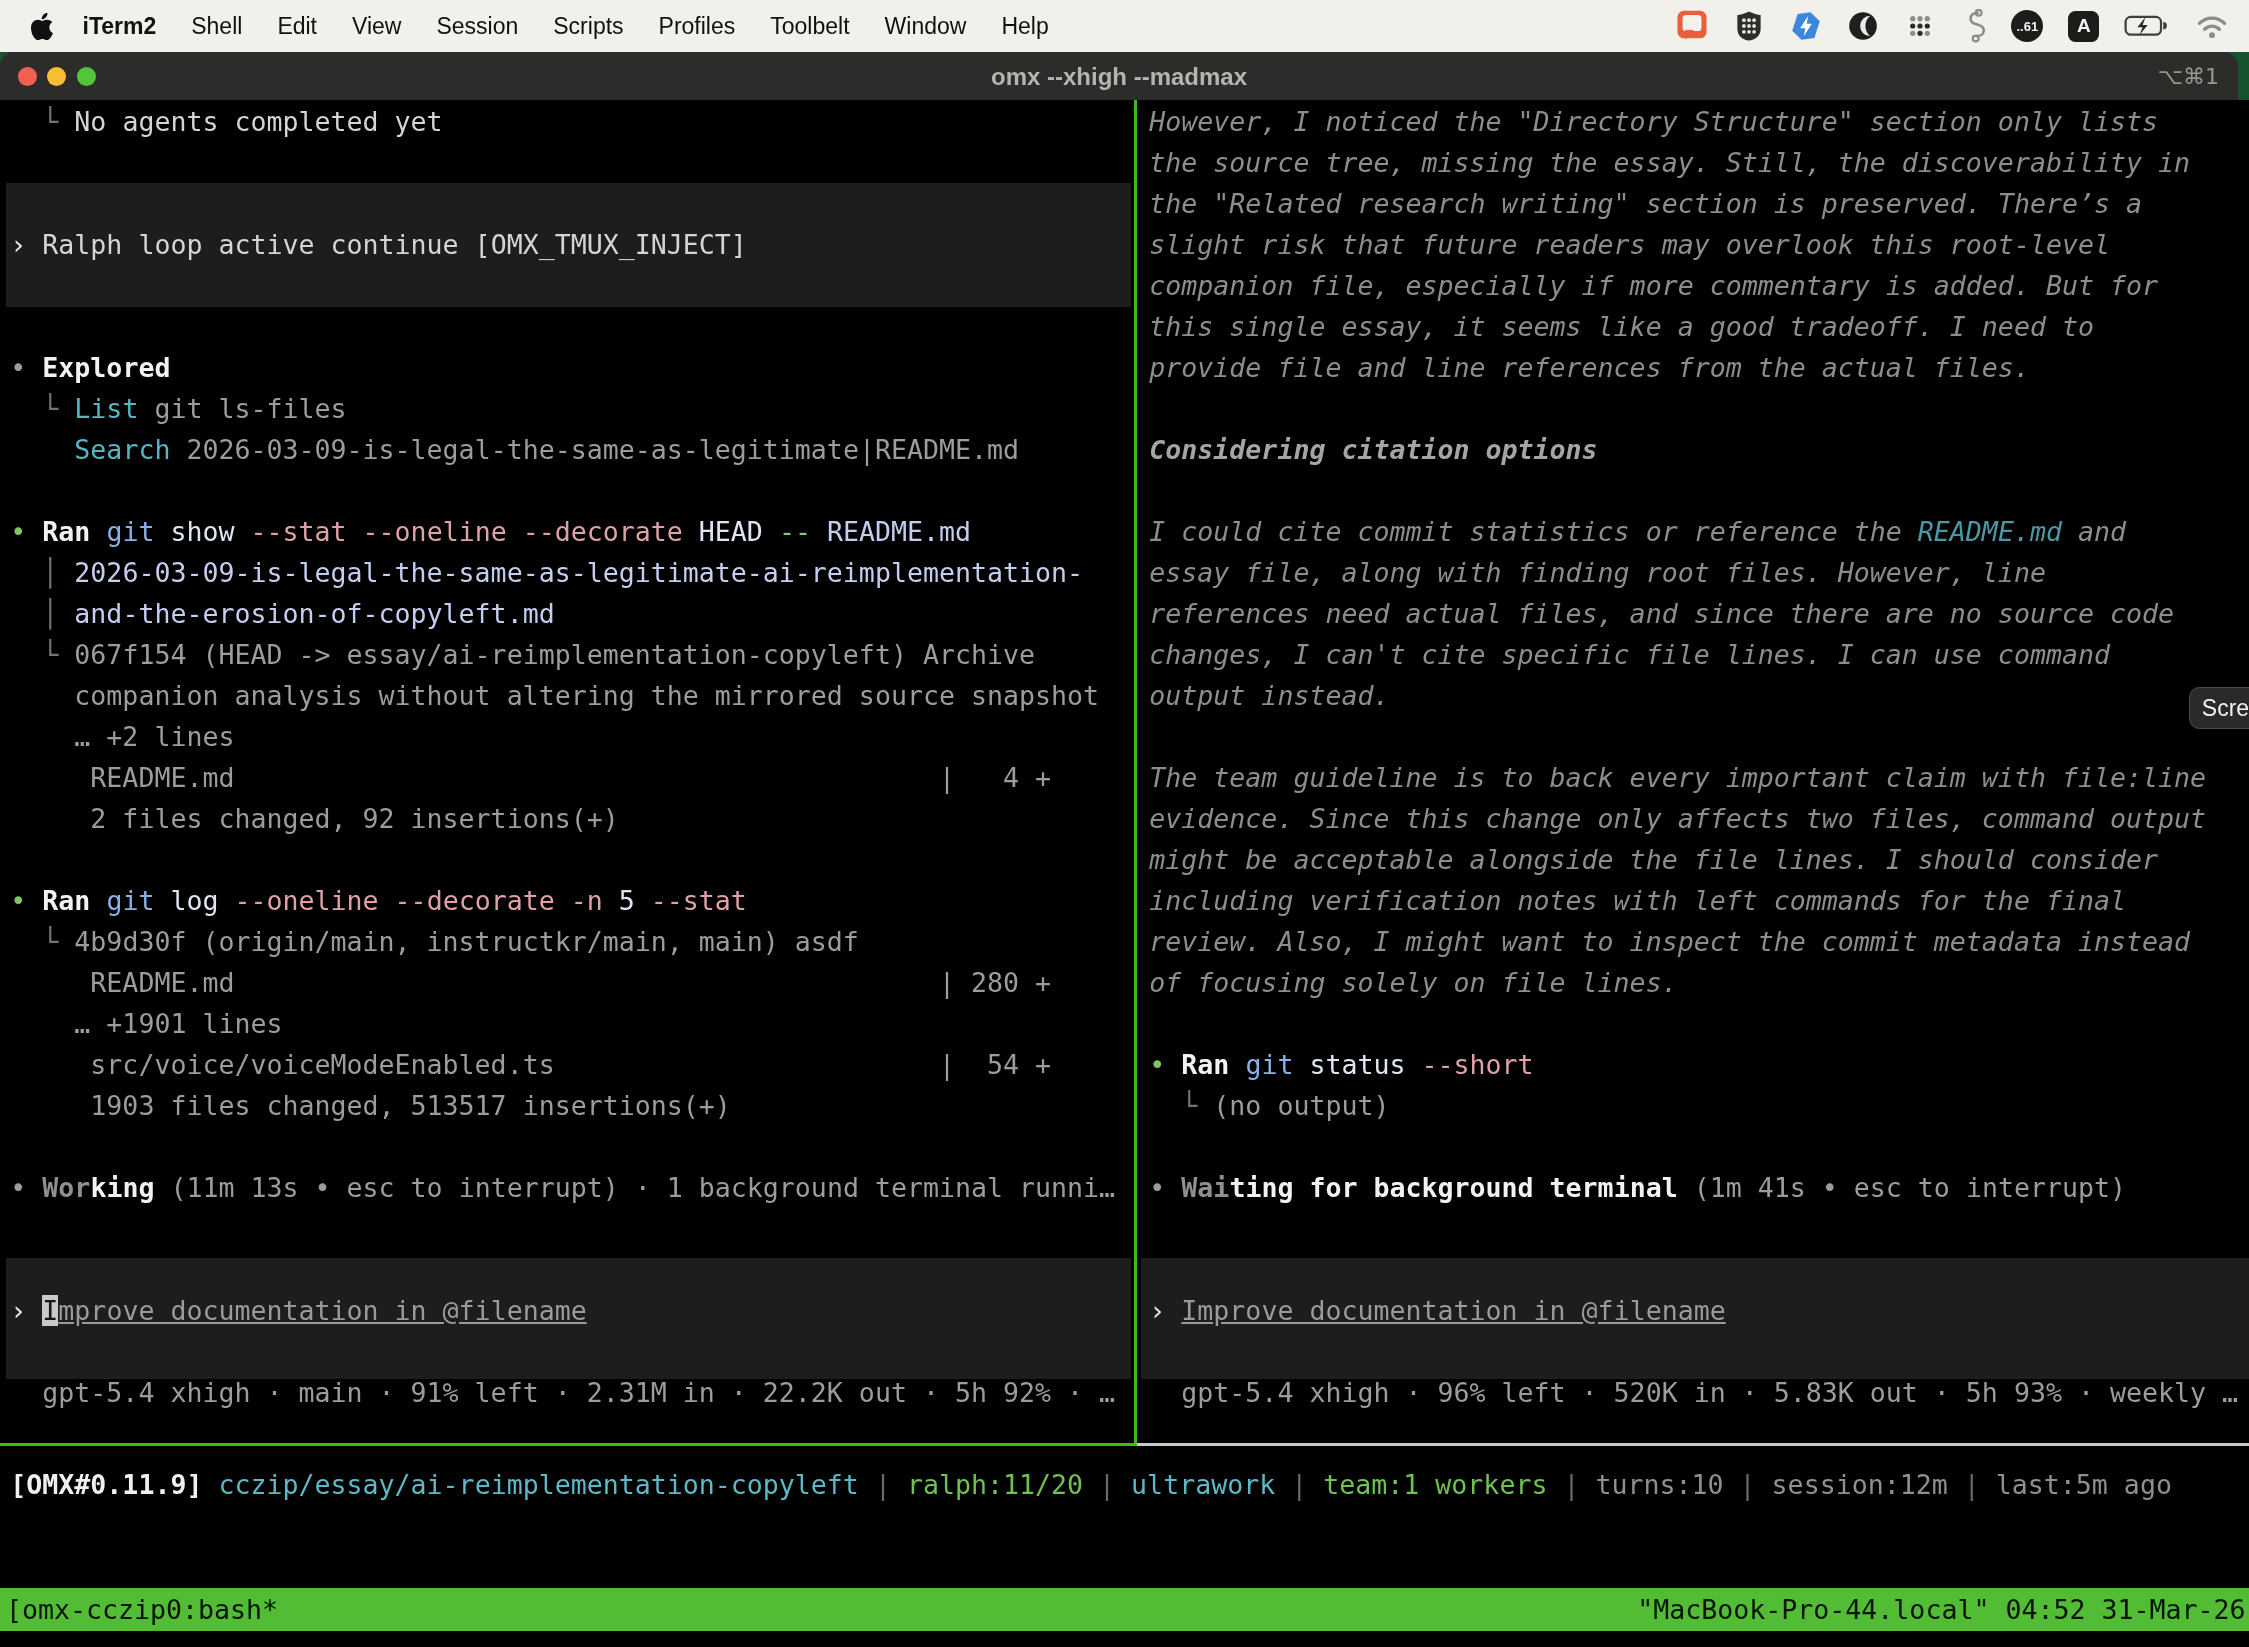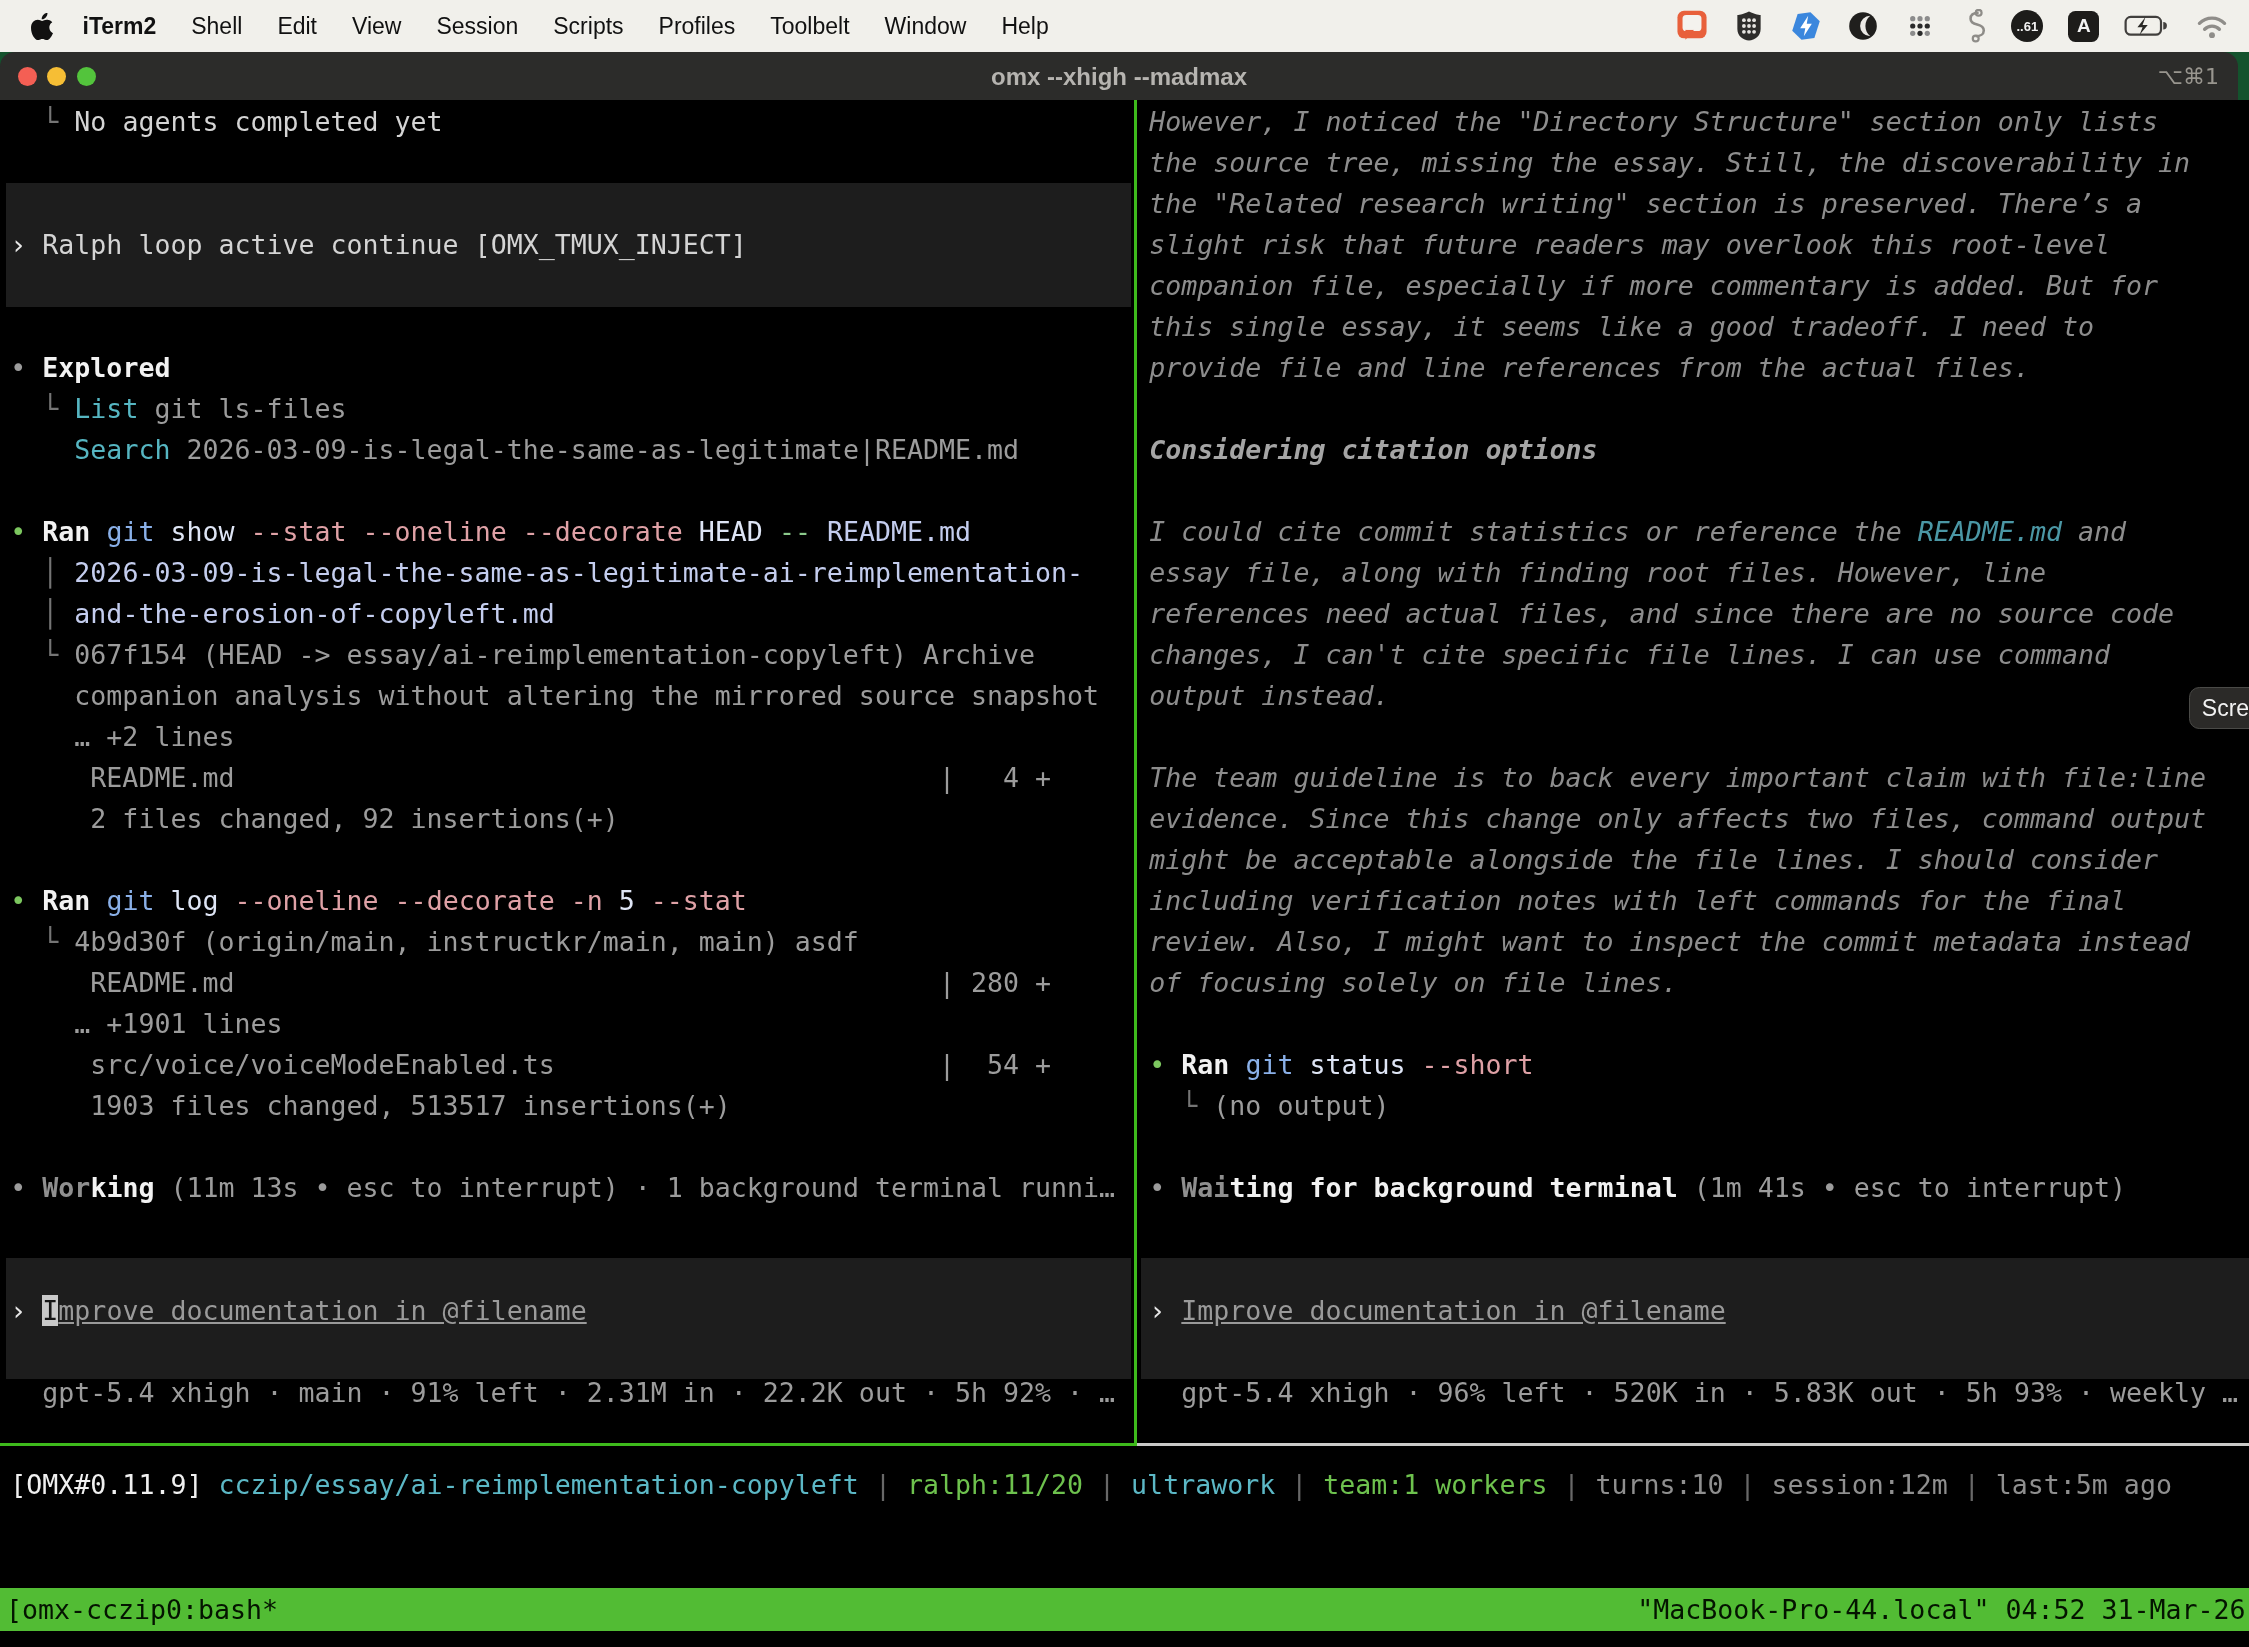--- a/index.html
+++ b/index.html
@@ -65,21 +65,21 @@
   .sg-bg{color:#7cc75f;}
   .sg-fn{color:#c4cdee;}
   .sg-cy{color:#56b6c2;}
   .sg-it{color:#8d8d8d;font-style:italic;}
   .sg-itb{color:#a5a5a5;font-style:italic;font-weight:bold;}
   .sg-itcy{color:#4b97a5;font-style:italic;}
   .sg-shim{color:#8f8f8f;font-weight:bold;}
   .sg-cur{background:#c9c9c9;color:#161616;}
   .sg-pr{color:#9a9a9a;text-decoration:underline;}
   .sg-ar{color:#e8e8e8;}
-  .sg-omxb{color:#f0f0f0;font-weight:normal;}
+  .sg-omxb{color:#f0f0f0;font-weight:bold;}
   .sg-ocy{color:#5cb8c6;}
   .sg-ogr{color:#6ec24e;}
   .sg-og{color:#8f8f8f;}
   .sg-osep{color:#686868;}
   .sg-osp{color:#9c9c9c;}
 </style>
 </head>
 <body>
 
 <div id="root">

